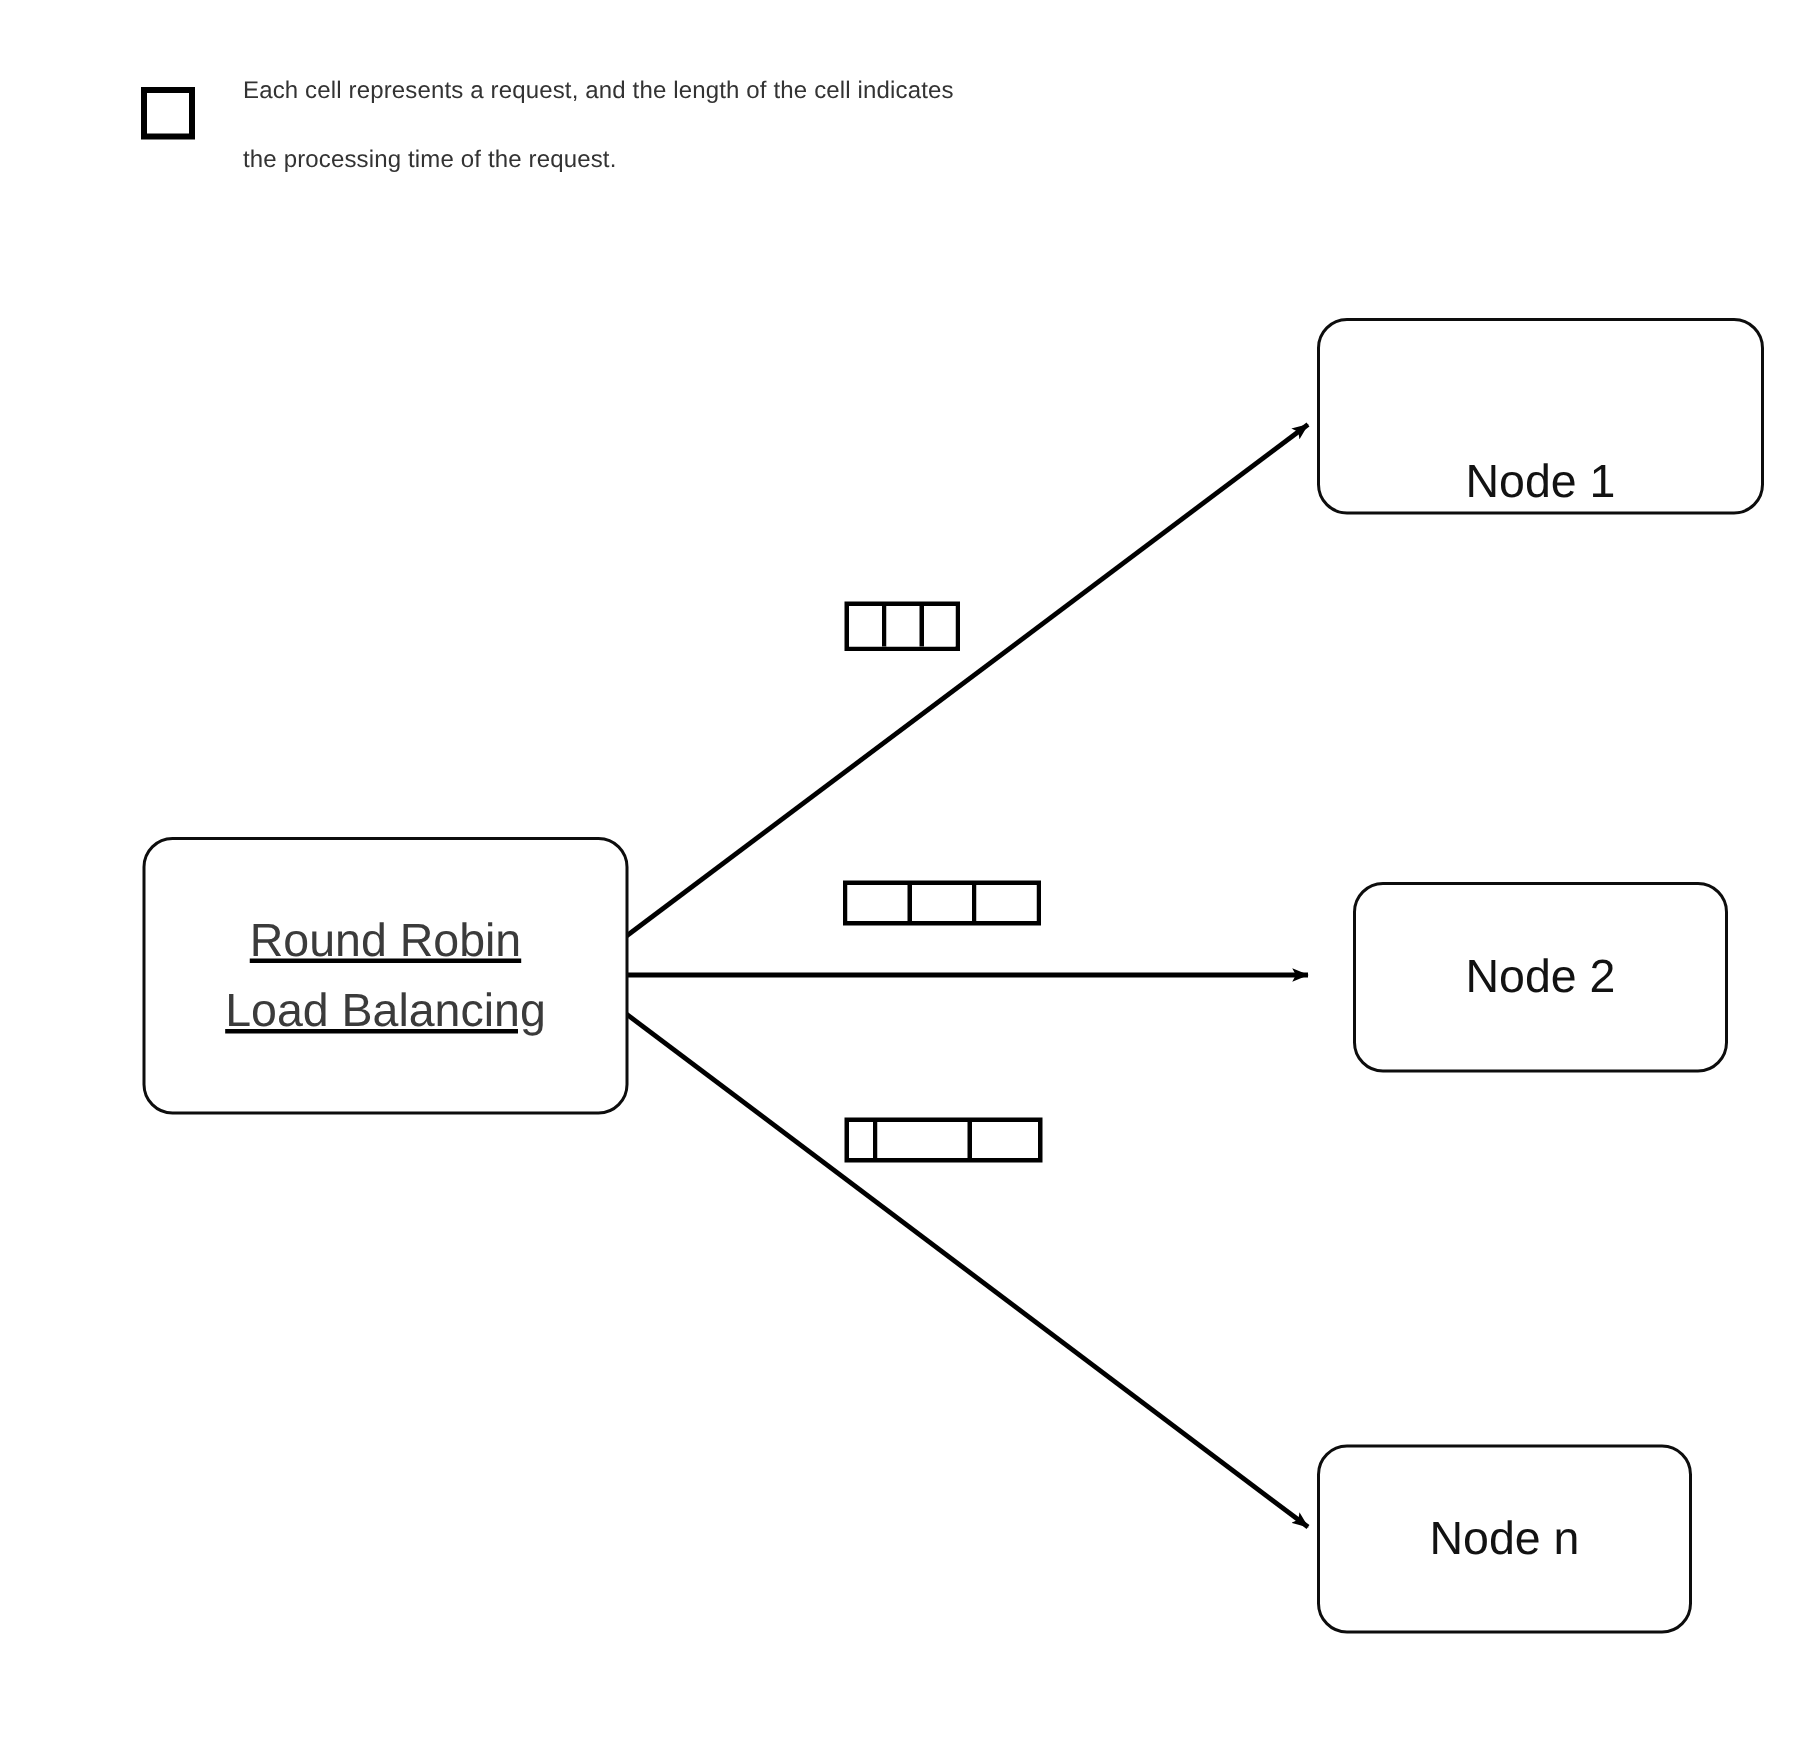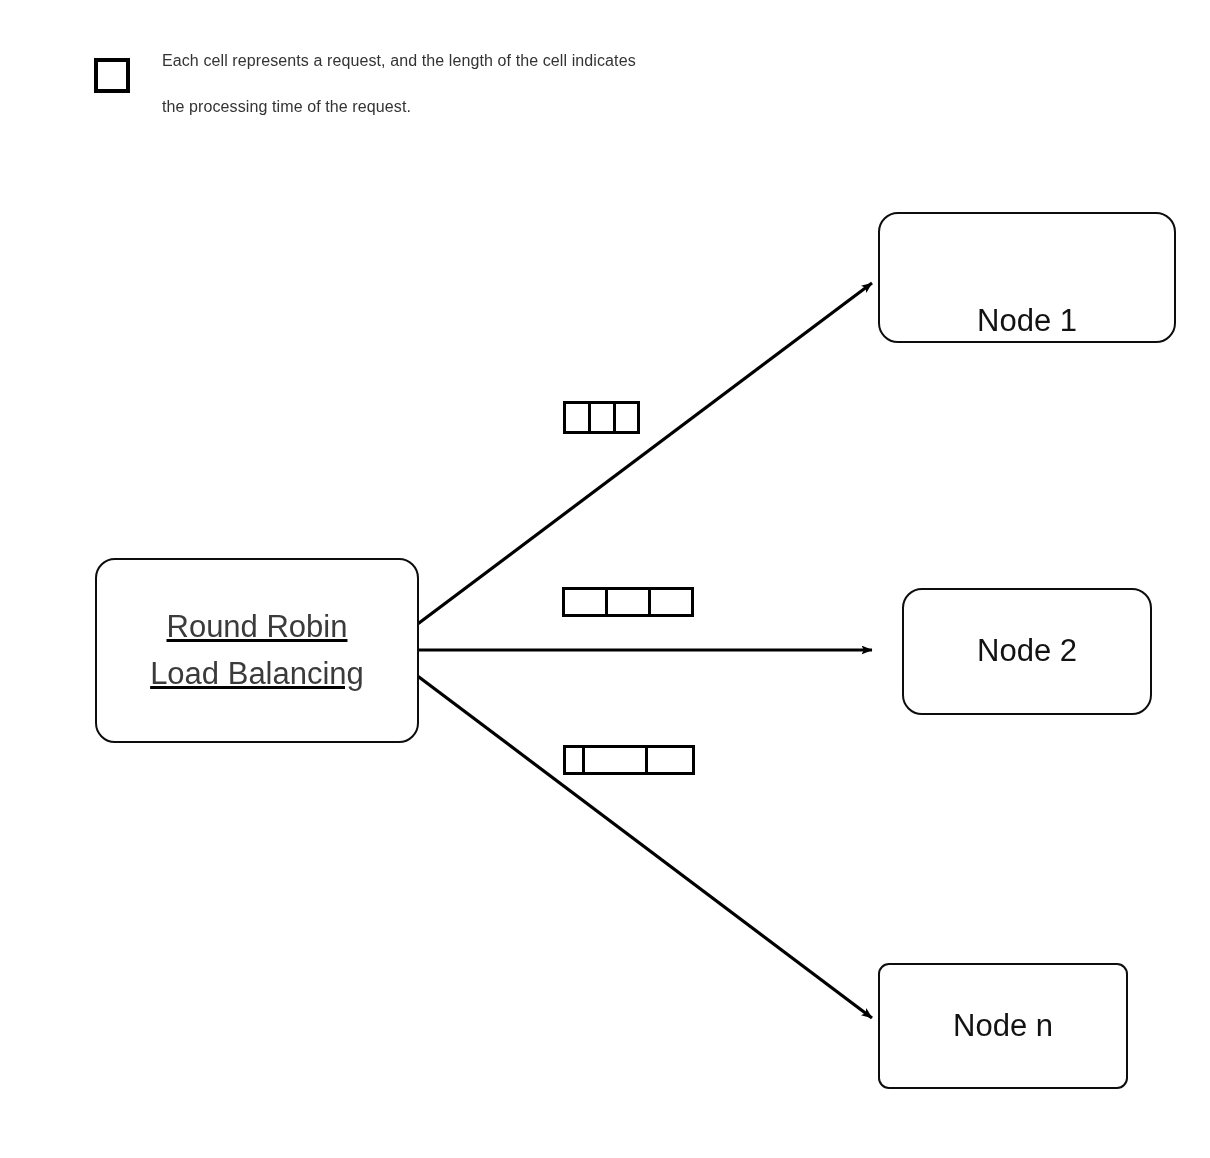--- a/index.html
+++ b/index.html
@@ -90,21 +90,21 @@
   }
   #box-source .node-label {
     font-size: 31px;
     color: #3b3b3b;
     line-height: 1.5;
     white-space: pre-line;
   }
 
   #box-node-1 { left: 878px; top: 212px;  width: 298px; height: 131px; align-items: flex-end; }
   #box-node-2 { left: 878px; top: 588px;  width: 250px; height: 127px; margin-left: 24px; }
-  #box-node-n { left: 878px; top: 963px;  width: 250px; height: 126px; border-radius: 11px; }
+  #box-node-n { left: 878px; top: 963px;  width: 250px; height: 126px; }
 
   
   .cell-group {
     position: absolute;
     display: flex;
     border: 3.5px solid #000000;
     background: #ffffff;
     box-sizing: content-box;
   }
   .cell {

